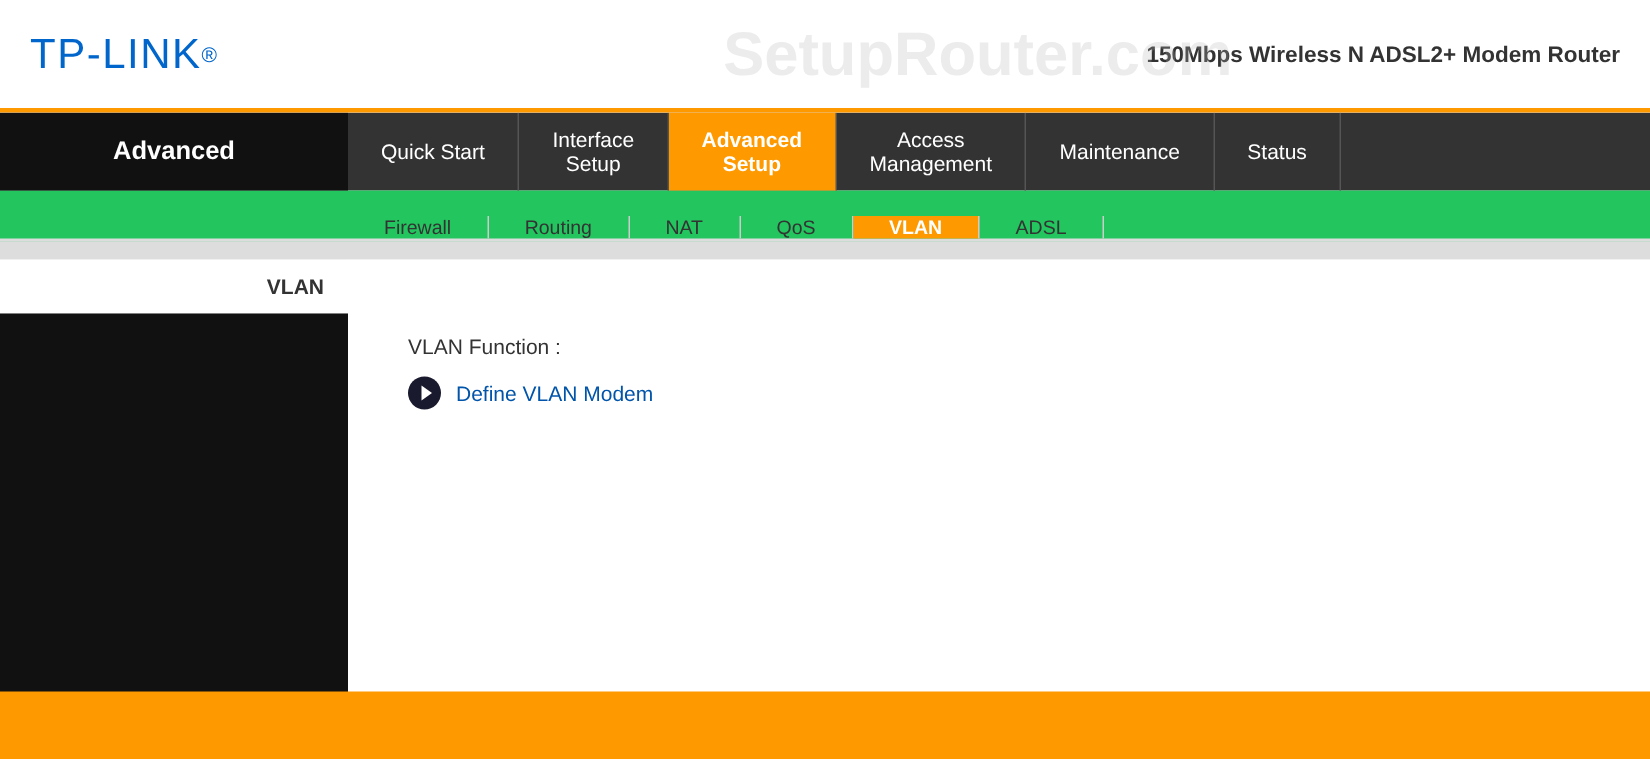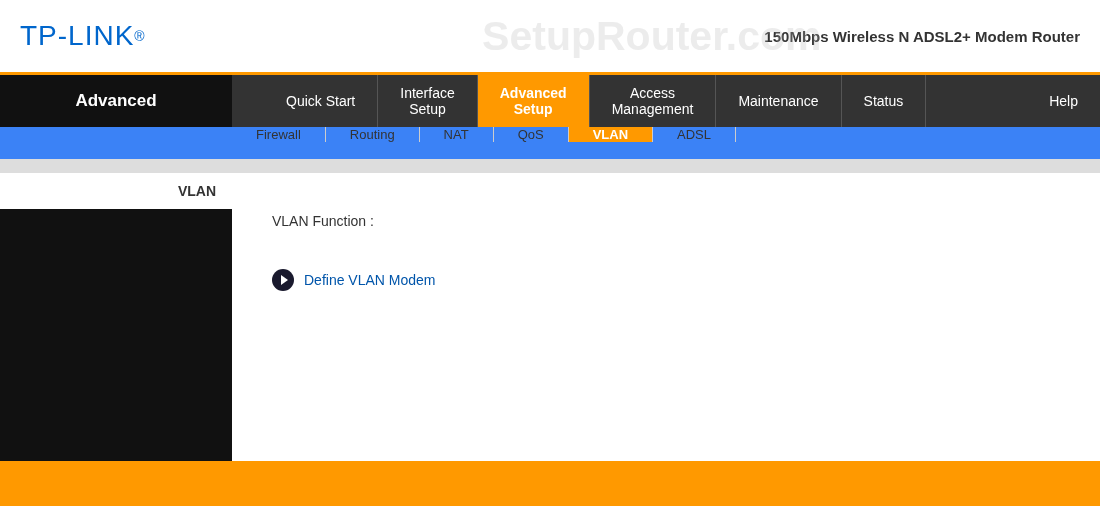--- a/index.html
+++ b/index.html
@@ -64,21 +64,20 @@
       display: flex;
       align-items: center;
       justify-content: center;
       width: 232px;
       min-width: 232px;
     }
     .nav-items {
       display: flex;
       align-items: stretch;
       flex: 1;
-      padding-left: 32px;
     }
     .nav-item {
       color: white;
       font-size: 14px;
       display: flex;
       align-items: center;
       justify-content: center;
       text-align: center;
       padding: 0 22px;
       cursor: pointer;
@@ -90,23 +89,23 @@
       color: white;
       font-weight: bold;
     }
     .nav-item-last {
       margin-left: auto;
       border-right: none;
     }
 
     
     .sub-nav {
-      background: #3b82f6;
-      display: flex;
-      align-items: flex-start;
+      background: #22c55e;
+      display: flex;
+      align-items: flex-end;
       height: 34px;
       border-bottom: 2px solid #ddd;
       padding-left: 232px;
     }
     .sub-nav-item {
       color: #333;
       font-size: 13px;
       display: flex;
       align-items: center;
       justify-content: center;
@@ -153,24 +152,24 @@
     }
     .sidebar-bottom {
       flex: 1;
       background: #111;
     }
 
     
     .content {
       flex: 1;
       background: white;
-      padding: 30px 40px;
+      padding: 40px 40px;
       display: flex;
       flex-direction: column;
-      gap: 40px;
+      gap: 12px;
     }
 
     .vlan-function-row {
       display: flex;
       align-items: center;
       gap: 16px;
       font-size: 14px;
       color: #333;
       margin-top: 10px;
     }
@@ -254,21 +253,20 @@
 
 <div class="nav-bar">
   <div class="nav-sidebar-label">Advanced</div>
   <div class="nav-items">
     <div class="nav-item">Quick Start</div>
     <div class="nav-item">Interface<br>Setup</div>
     <div class="nav-item active">Advanced<br>Setup</div>
     <div class="nav-item">Access<br>Management</div>
     <div class="nav-item">Maintenance</div>
     <div class="nav-item">Status</div>
-    <div class="nav-item nav-item-last">Help</div>
   </div>
 </div>
 
 <div class="sub-nav">
   <div class="sub-nav-item">Firewall</div>
   <div class="sub-nav-item">Routing</div>
   <div class="sub-nav-item">NAT</div>
   <div class="sub-nav-item">QoS</div>
   <div class="sub-nav-item active">VLAN</div>
   <div class="sub-nav-item">ADSL</div>

